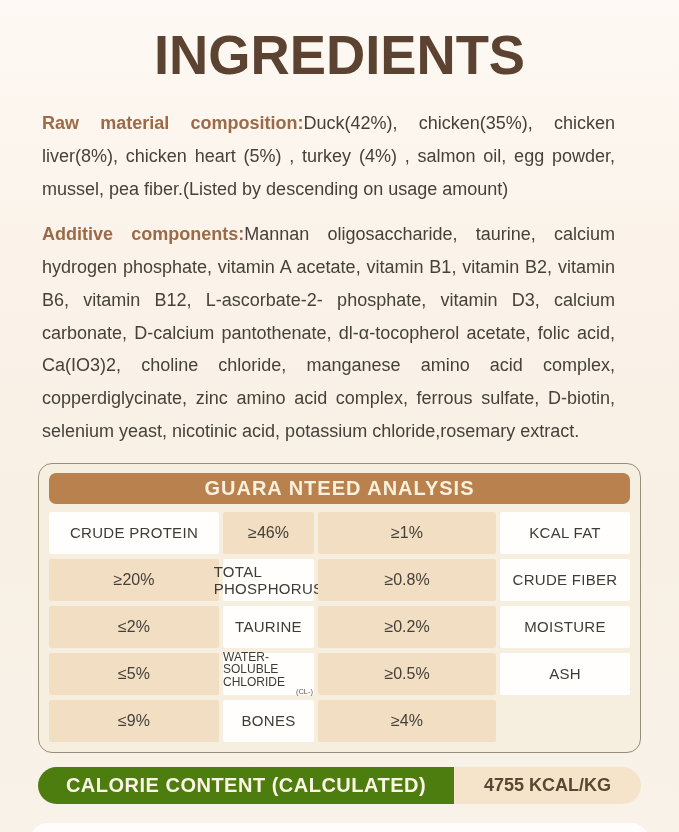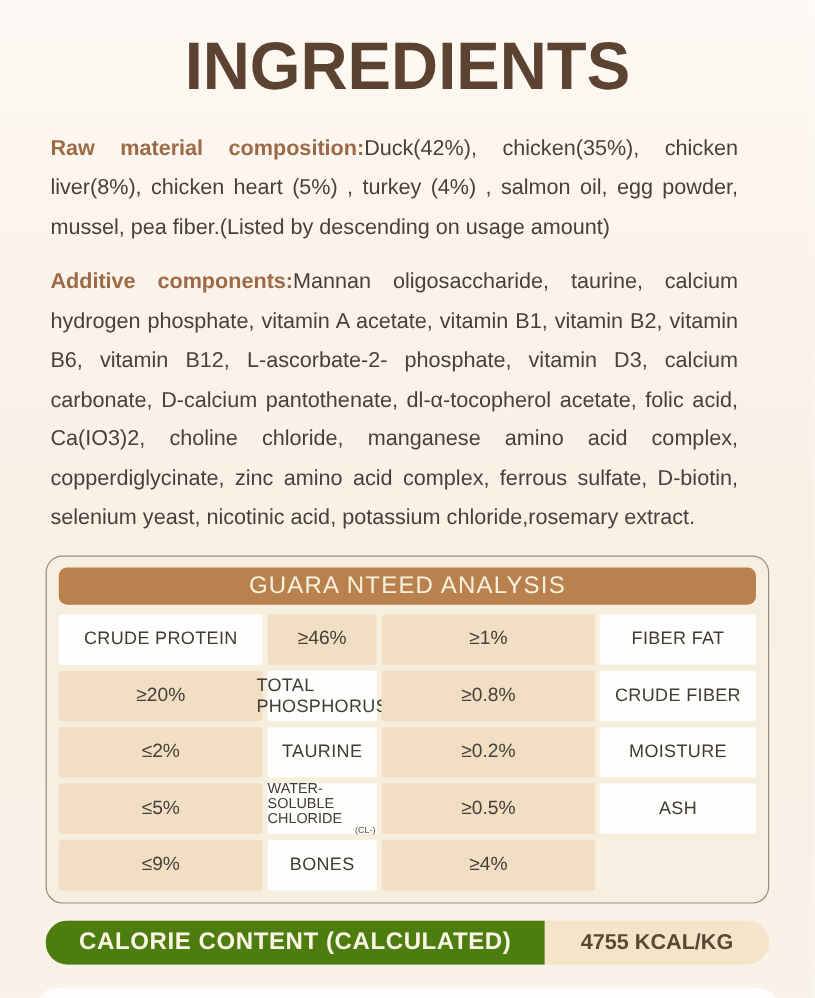--- a/index.html
+++ b/index.html
@@ -35,21 +35,21 @@
     border: 1px solid #978d7b;
     border-radius: 14px;
     padding: 9px 10px 10px 10px;
   }
   .analysis-header {
     background: #b8814d;
     border-radius: 7px;
     color: #f9f1dd;
     text-align: center;
     font-size: 20px;
-    font-weight: 400;
+    font-weight: 700;
     letter-spacing: 1px;
     height: 31px;
     line-height: 31px;
     margin-bottom: 8px;
   }
   .analysis-grid {
     display: grid;
     grid-template-columns: 170px 91px 178px 1fr;
     column-gap: 4px;
     row-gap: 5px;
@@ -139,21 +139,21 @@
 <p class="para"><span class="para-label">Additive components:</span><span>Mannan oligosaccharide, taurine, calcium hydrogen phosphate, vitamin A acetate, vitamin B1, vitamin B2, vitamin B6, vitamin B12, L-ascorbate-2- phosphate, vitamin D3, calcium carbonate, D-calcium pantothenate, dl-α-tocopherol acetate, folic acid, Ca(IO3)2, choline chloride, manganese amino acid complex, copperdiglycinate, zinc amino acid complex, ferrous sulfate, D-biotin, selenium yeast, nicotinic acid, potassium chloride,rosemary extract.</span></p>
 
 <div class="analysis-box">
   <div class="analysis-header">GUARA NTEED ANALYSIS</div>
   <div class="analysis-grid">
 
     <div class="cell cell-label">CRUDE PROTEIN</div>
     <div class="cell cell-value">≥46%</div>
     <div class="cell cell-value">≥1%</div>
 
-    <div class="cell cell-label">FIBER FAT</div>
+    <div class="cell cell-label">KCAL FAT</div>
     <div class="cell cell-value">≥20%</div>
     <div class="cell cell-label">TOTAL PHOSPHORUS</div>
     <div class="cell cell-value">≥0.8%</div>
 
     <div class="cell cell-label">CRUDE FIBER</div>
     <div class="cell cell-value">≤2%</div>
     <div class="cell cell-label">TAURINE</div>
     <div class="cell cell-value">≥0.2%</div>
 
     <div class="cell cell-label">MOISTURE</div>

